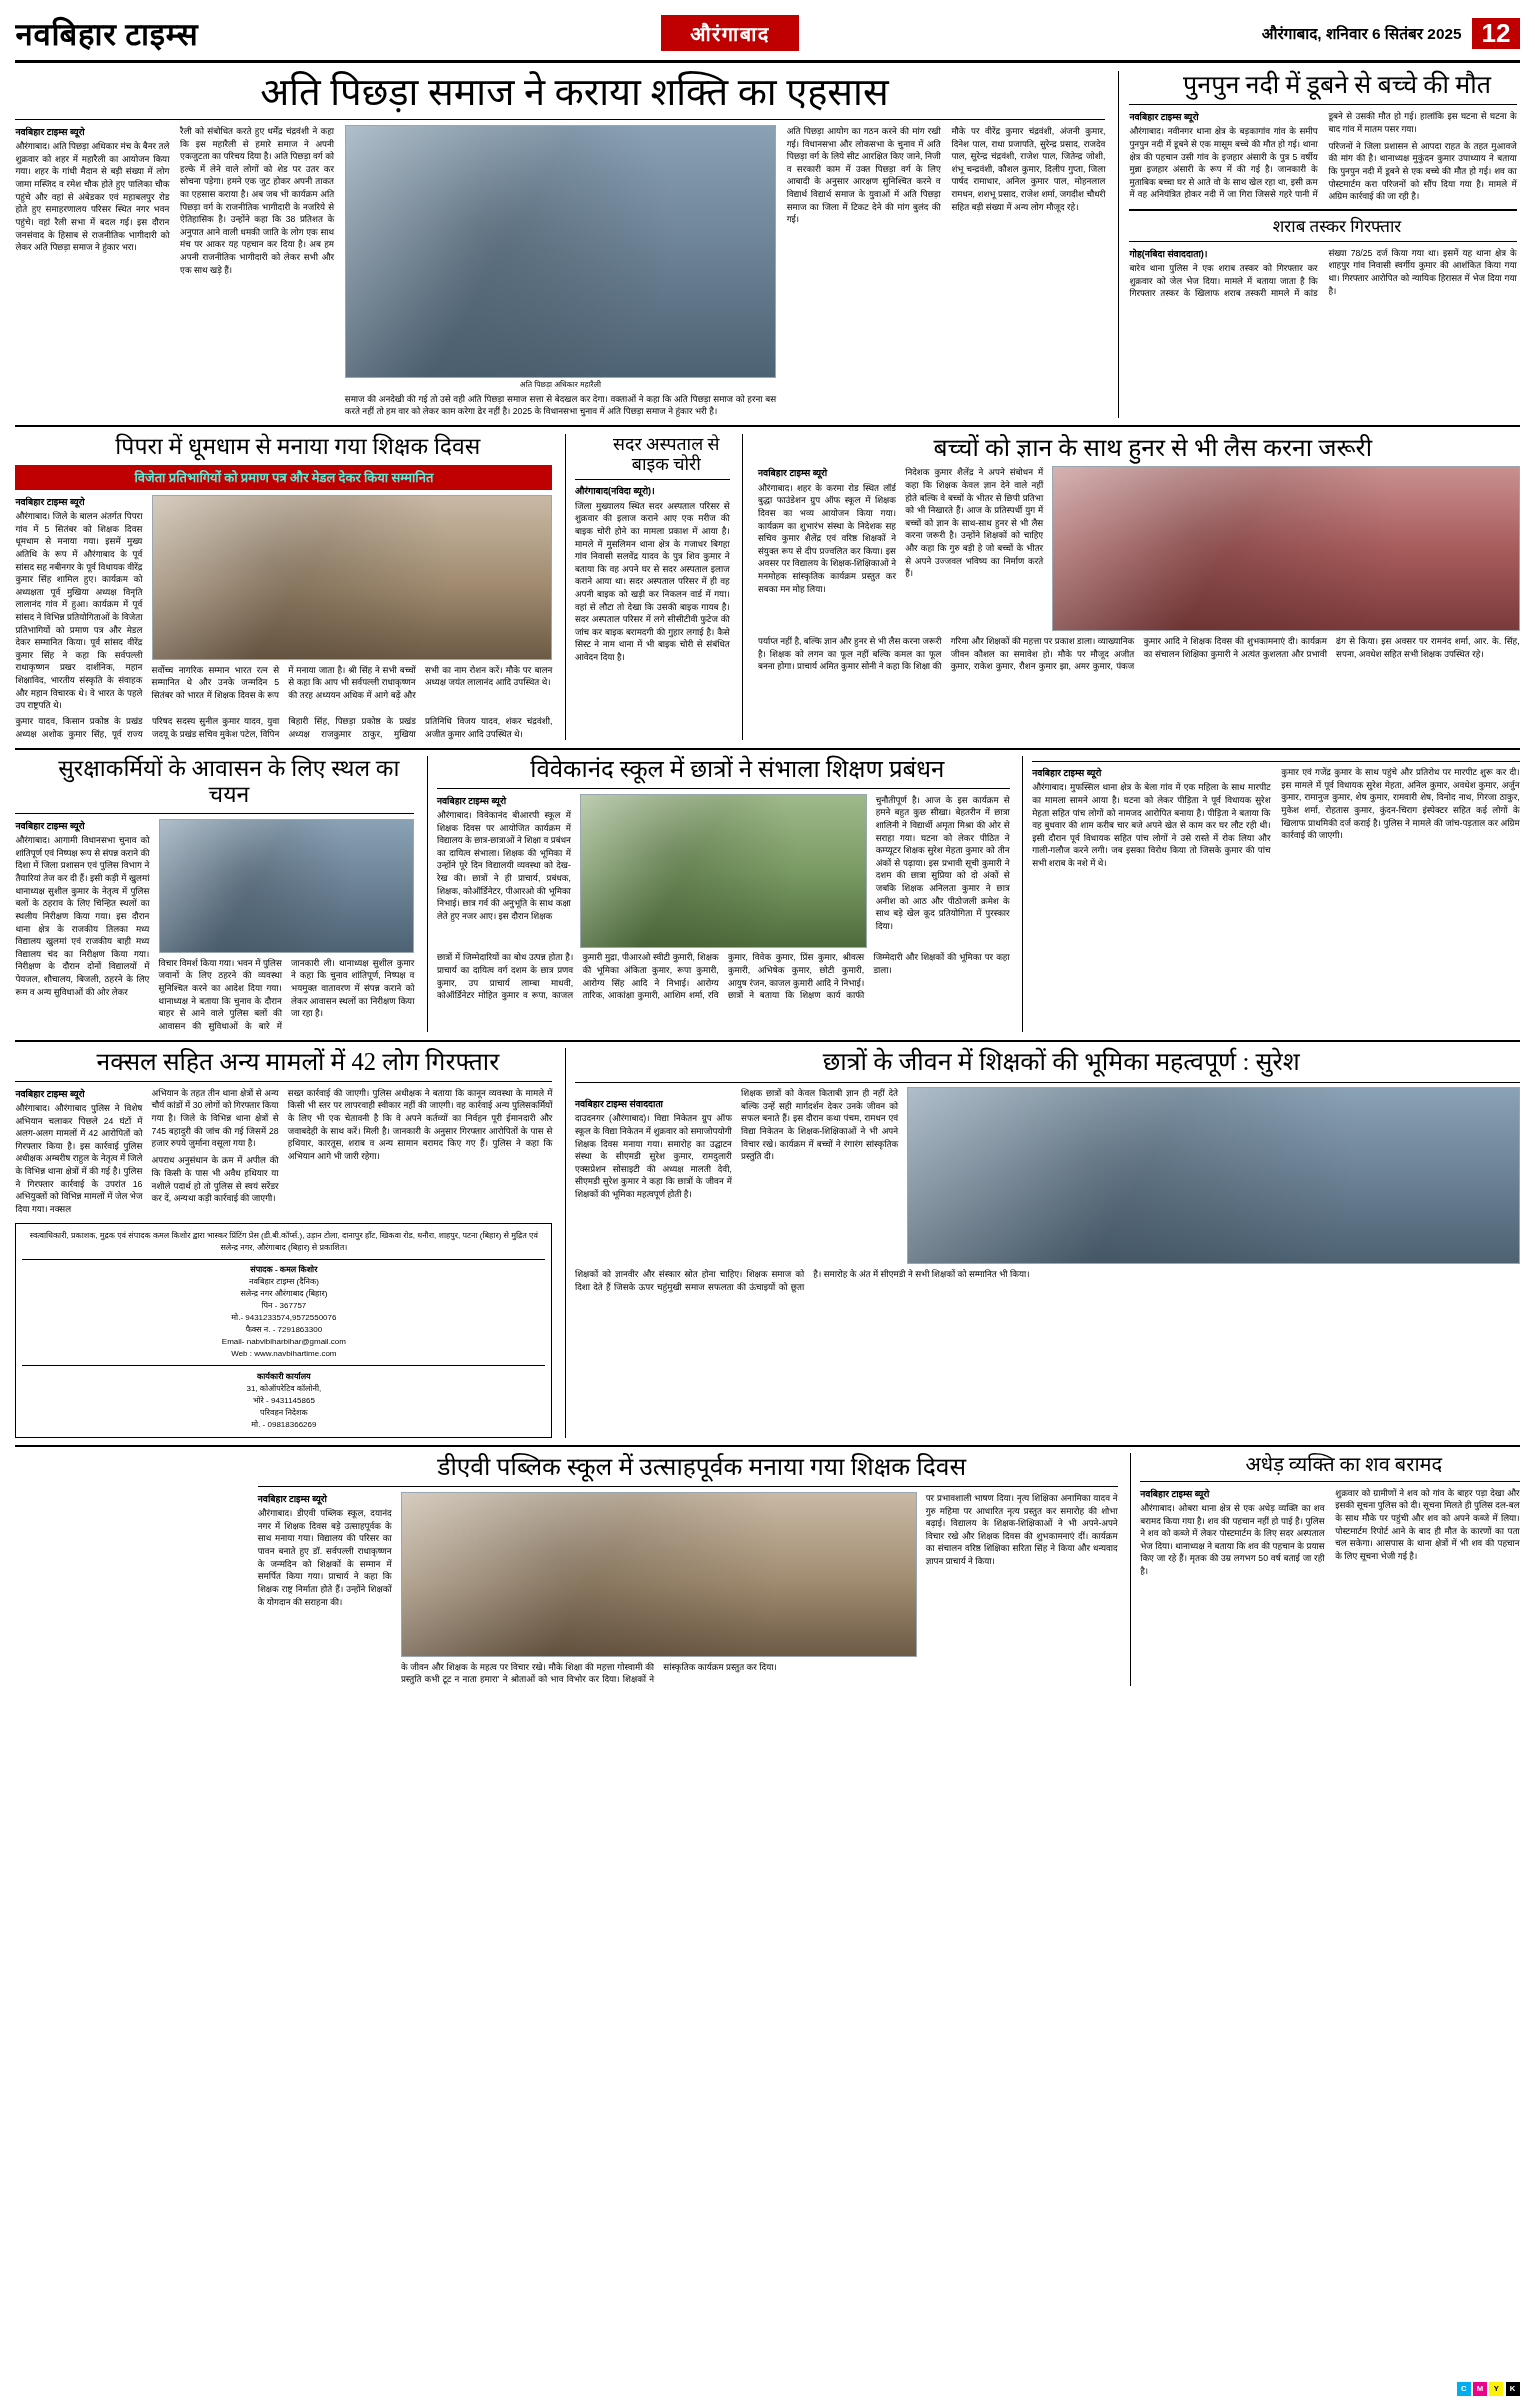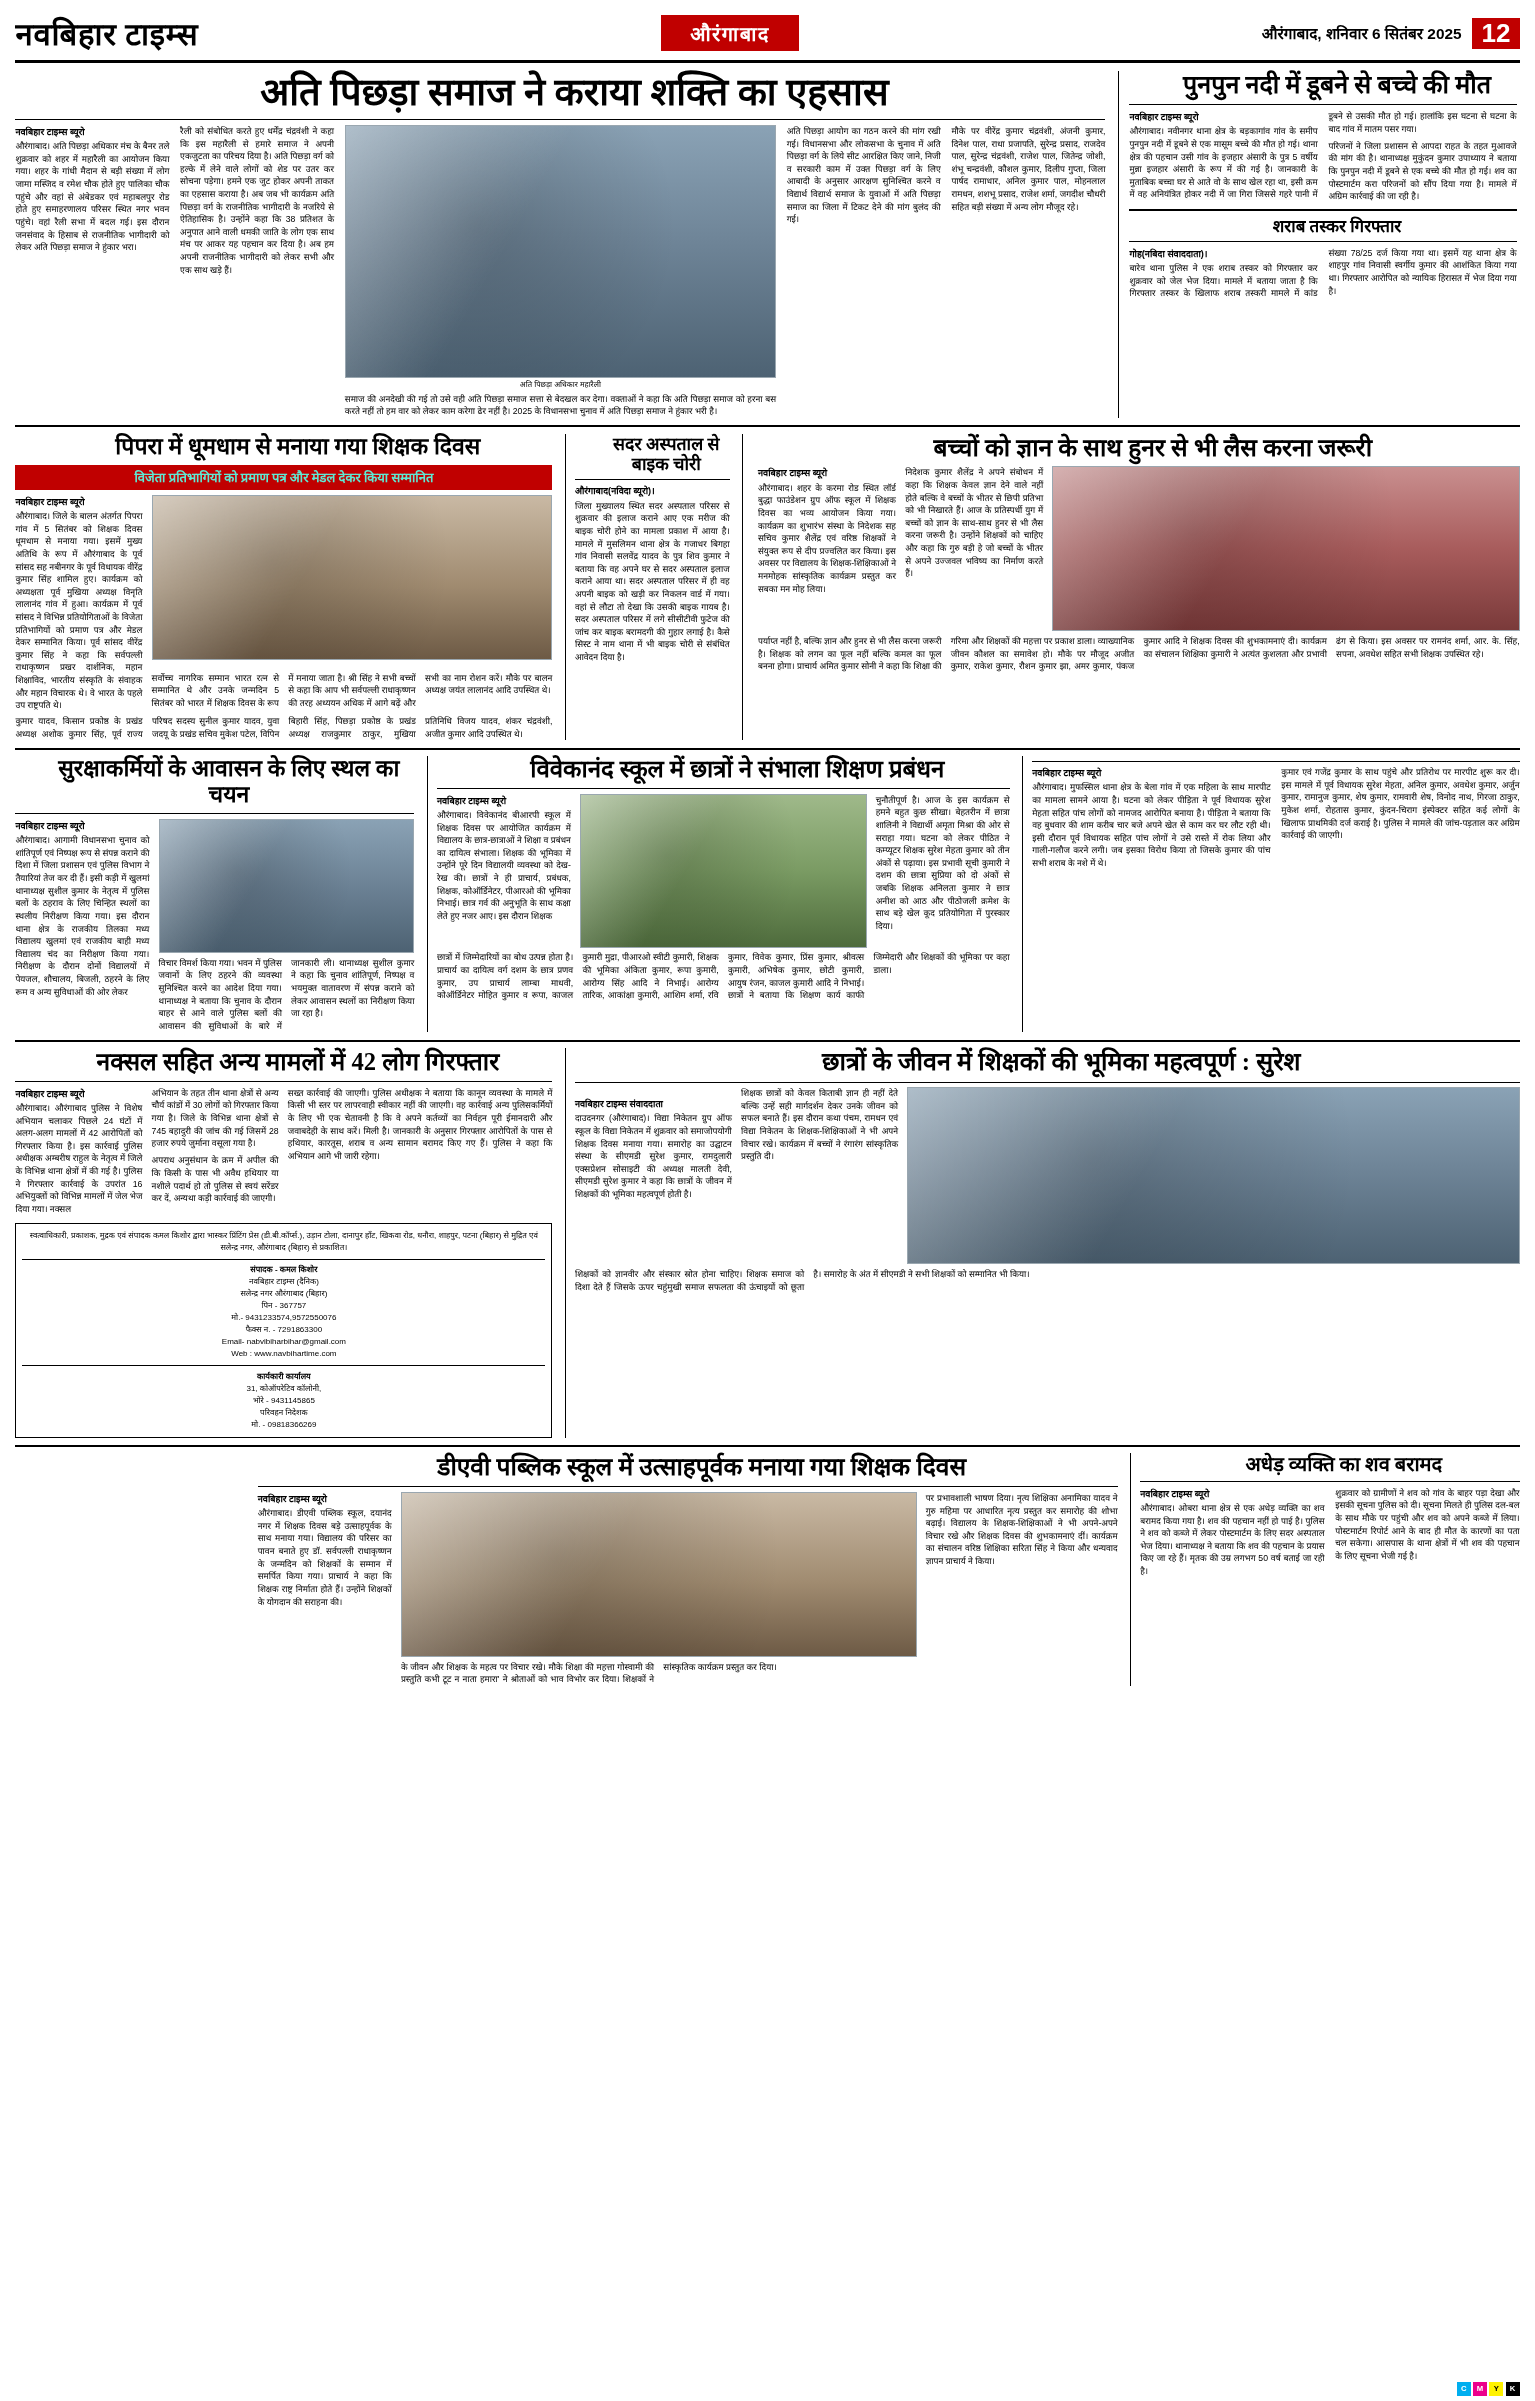--- a/index.html
+++ b/index.html
@@ -32,21 +32,21 @@
   }
   .mast-right { display:flex; align-items:center; gap:10.7px; }
   .mast-date { font-size:15.4px; font-weight:bold; }
   .page-num {
     background:#c00000; color:#fff; font-size:26px; font-weight:bold;
     padding:1.5px 9.2px; line-height:1.1;
   }
   
   .hl {
     font-family:"Liberation Serif", serif;
-    font-weight:bold; line-height:1.15;margin-left:28px;
+    font-weight:normal; line-height:1.15;margin-left:28px;
   }
   .byline { font-size:9.2px; font-weight:bold; margin-bottom:2.3px; }
   .body-text {
     font-size:8.7px; line-height:1.45; text-align:justify;
     hyphens:auto;
   }
   .rule { border-top:2.3px solid #000; margin:6.1px 0; }
   .thinrule { border-top:0.8px solid #000; margin:4.6px 0; }
   .photo {
     background:#b9c6cf;
@@ -161,21 +161,21 @@
     <div style="width:537px;">
       <div class="hl" style="font-size:23px; text-align:center;">पिपरा में धूमधाम से मनाया गया शिक्षक दिवस</div>
       <div class="subbar" style="margin-top:4.6px;">विजेता प्रतिभागियों को प्रमाण पत्र और मेडल देकर किया सम्मानित</div>
       <div style="display:flex; gap:9.2px; margin-top:4.6px;">
         <div style="width:127px;">
           <div class="byline">नवबिहार टाइम्स ब्यूरो</div>
           <div class="body-text">औरंगाबाद। जिले के बालन अंतर्गत पिपरा गांव में 5 सितंबर को शिक्षक दिवस धूमधाम से मनाया गया। इसमें मुख्य अतिथि के रूप में औरंगाबाद के पूर्व सांसद सह नबीनगर के पूर्व विधायक वीरेंद्र कुमार सिंह शामिल हुए। कार्यक्रम को अध्यक्षता पूर्व मुखिया अध्यक्ष विनृति लालानंद गांव में हुआ। कार्यक्रम में पूर्व सांसद ने विभिन्न प्रतियोगिताओं के विजेता प्रतिभागियों को प्रमाण पत्र और मेडल देकर सम्मानित किया। पूर्व सांसद वीरेंद्र कुमार सिंह ने कहा कि सर्वपल्ली राधाकृष्णन प्रखर दार्शनिक, महान शिक्षाविद, भारतीय संस्कृति के संवाहक और महान विचारक थे। वे भारत के पहले उप राष्ट्रपति थे।</div>
         </div>
         <div style="flex:1;">
           <div class="photo ph-indoor" style="height:165px;"></div>
-          <div class="body-text" style="margin-top:12px; column-count:3; column-gap:9.2px;">
+          <div class="body-text" style="margin-top:4px; column-count:3; column-gap:9.2px;">
             <span>सर्वोच्च नागरिक सम्मान भारत रत्न से सम्मानित थे और उनके जन्मदिन 5 सितंबर को भारत में शिक्षक दिवस के रूप में मनाया जाता है। श्री सिंह ने सभी बच्चों से कहा कि आप भी सर्वपल्ली राधाकृष्णन की तरह अध्ययन अधिक में आगे बढ़ें और सभी का नाम रोशन करें। मौके पर बालन अध्यक्ष जयंत लालानंद आदि उपस्थित थे।</span>
           </div>
         </div>
       </div>
       <div class="body-text" style="margin-top:3.1px; column-count:4; column-gap:9.2px;">
         <span>कुमार यादव, किसान प्रकोष्ठ के प्रखंड अध्यक्ष अशोक कुमार सिंह, पूर्व राज्य परिषद सदस्य सुनील कुमार यादव, युवा जदयू के प्रखंड सचिव मुकेश पटेल, विपिन बिहारी सिंह, पिछड़ा प्रकोष्ठ के प्रखंड अध्यक्ष राजकुमार ठाकुर, मुखिया प्रतिनिधि विजय यादव, शंकर चंद्रवंशी, अजीत कुमार आदि उपस्थित थे।</span>
       </div>
     </div>
 
     <div class="sep-v" style="width:165px; padding-left:9.2px;">

